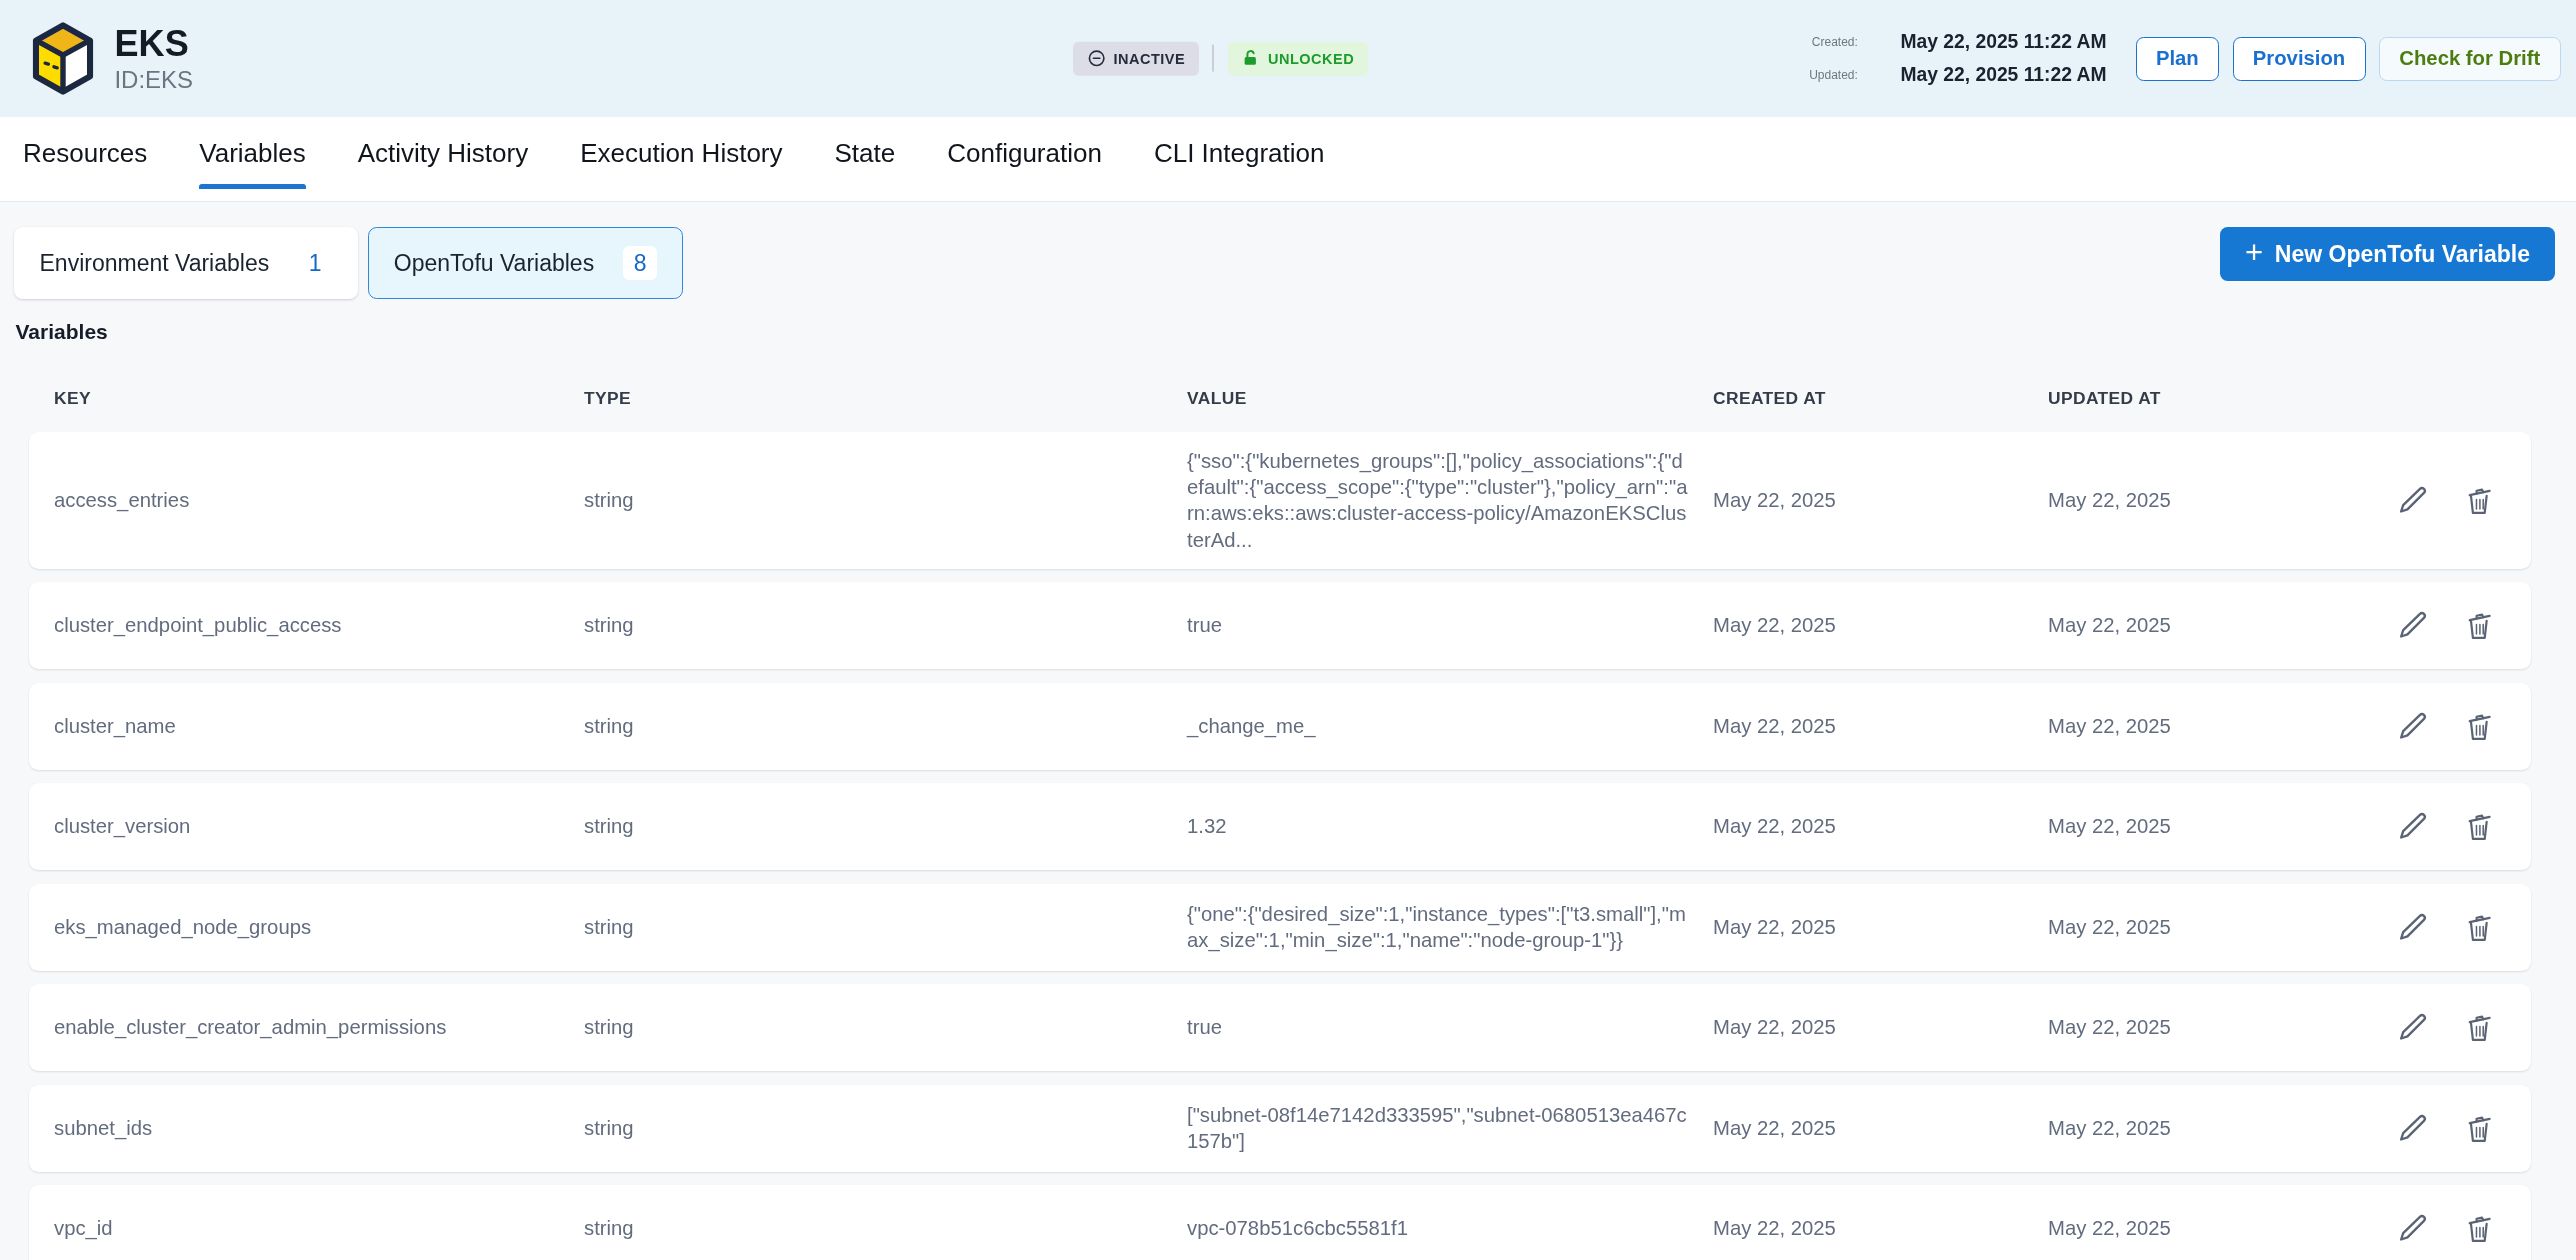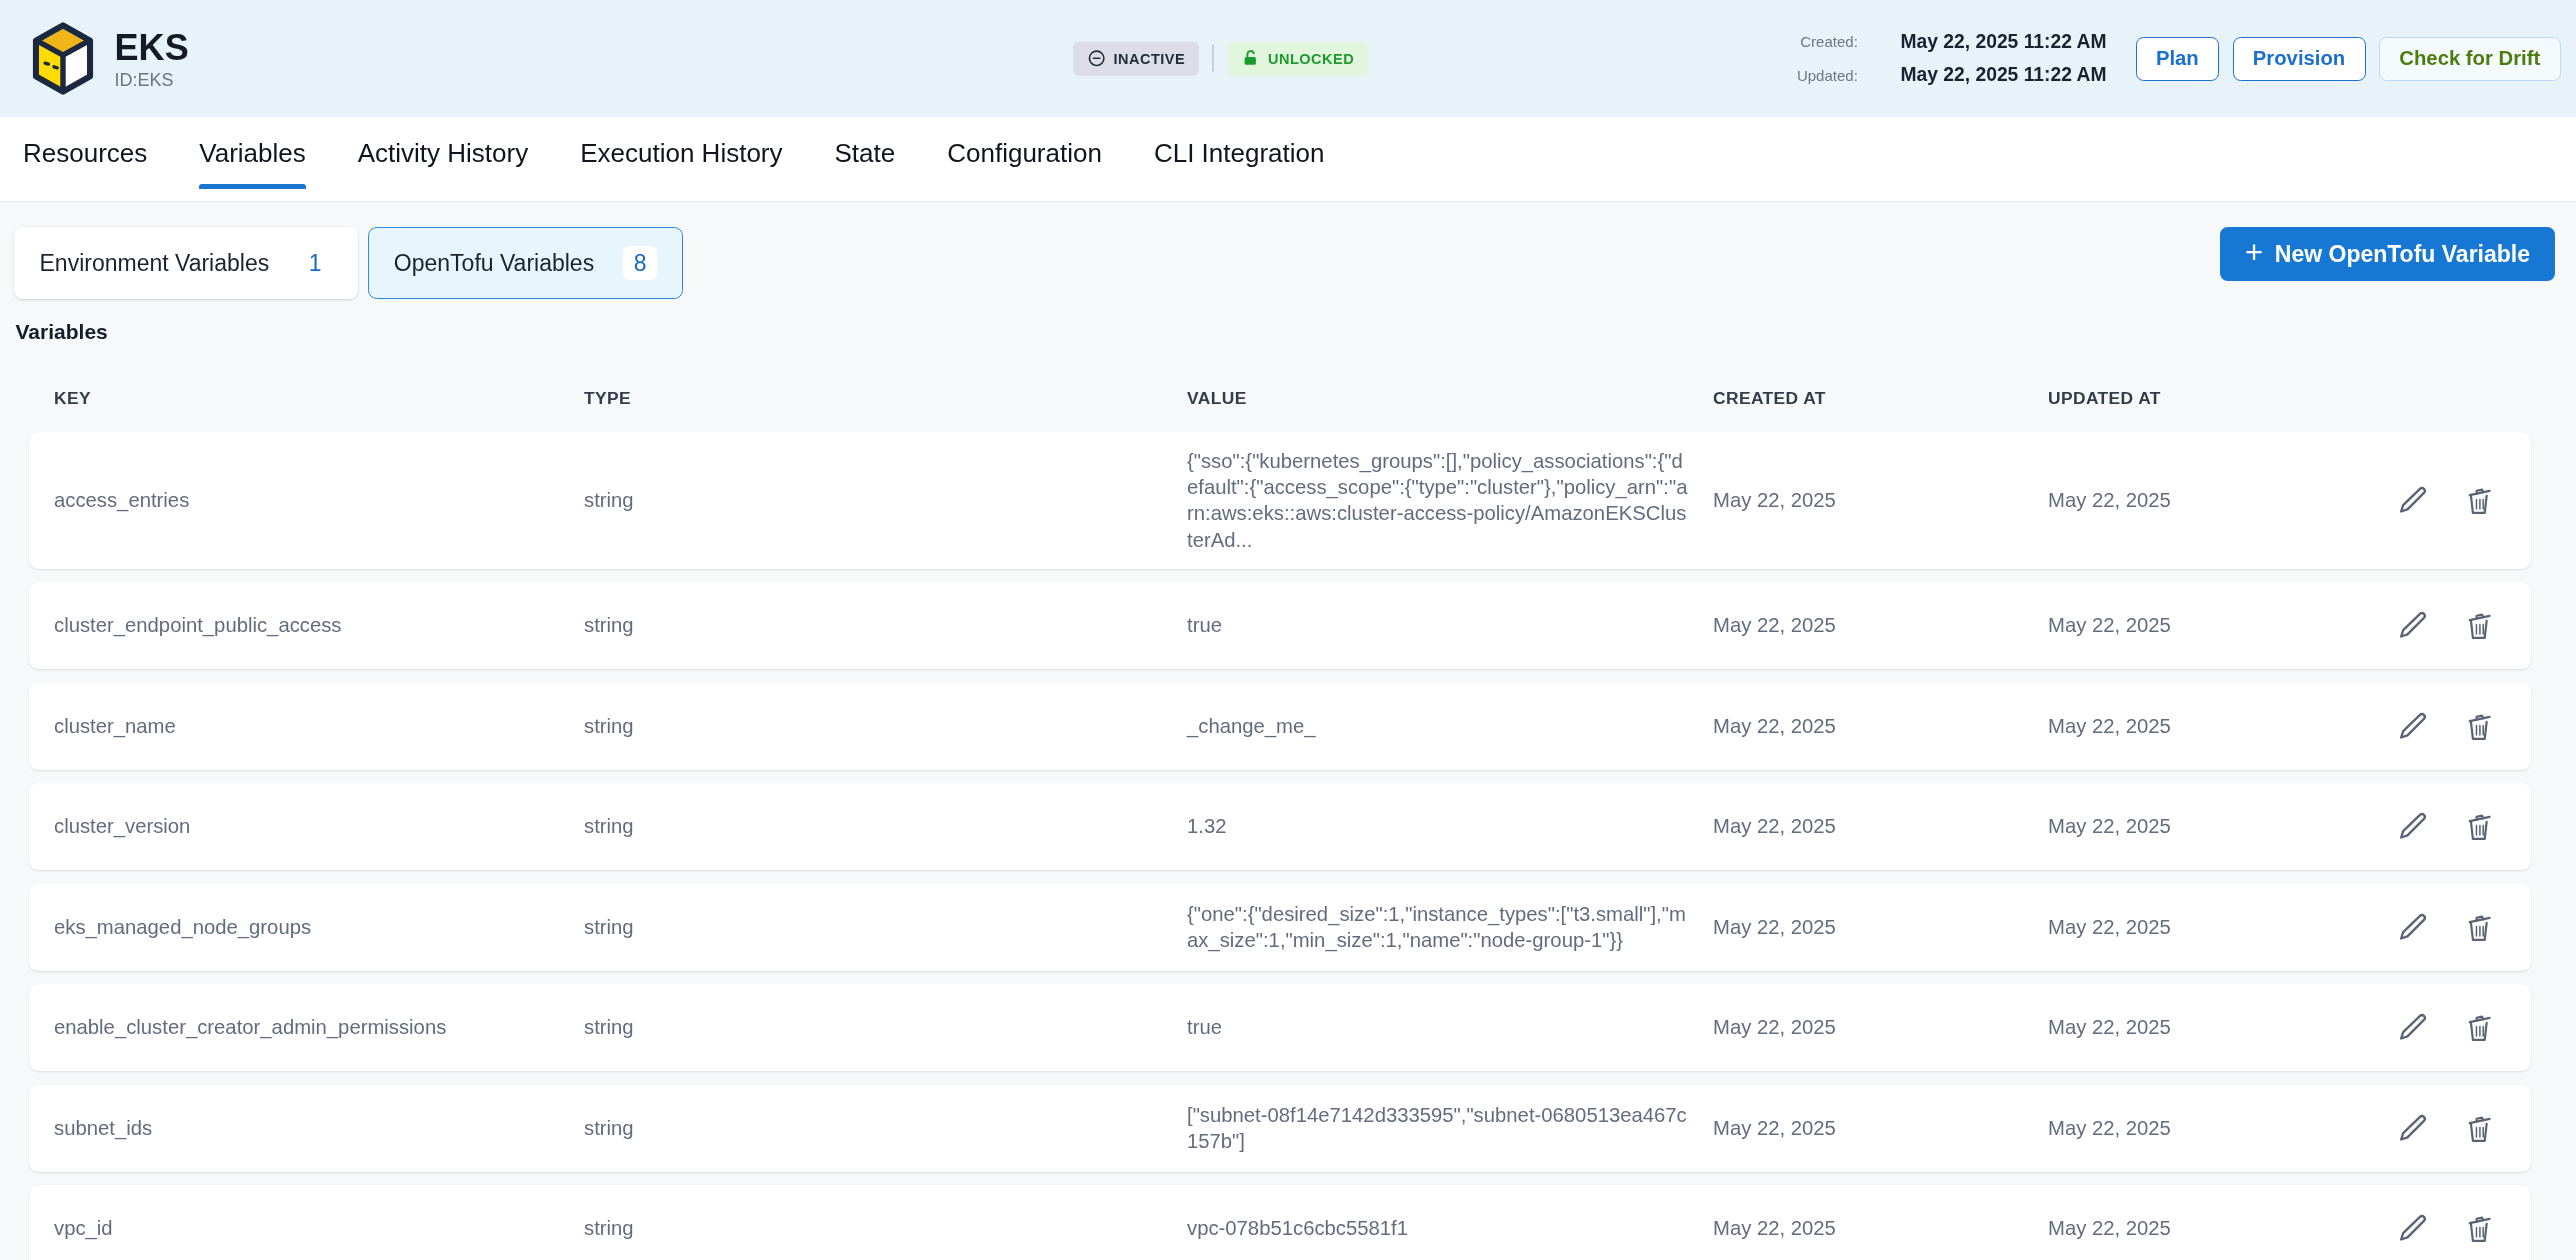--- a/index.html
+++ b/index.html
@@ -15,39 +15,39 @@
     position:relative;
     height:117px;
     background:#e8f3f9;
     display:flex;
     align-items:center;
     padding:0 15.5px 0 29px;
   }
   .brand { display:flex; align-items:center; gap:17.4px; }
   .brand svg { display:block; }
   .app-title { font-size:36px; font-weight:800; color:#141a26; letter-spacing:0.2px; }
-  .app-subtitle { font-size:18px; color:#6b7480; margin-top:1px; }
+  .app-subtitle { font-size:24px; color:#6b7480; margin-top:1px; }
 
   .badges {
     position:absolute; left:1073px; top:50%; transform:translateY(-50%);
     display:flex; align-items:center;
   }
   .badge {
     display:inline-flex; align-items:center; gap:7.7px;
     font-size:14.5px; font-weight:700; letter-spacing:0.5px;
     padding:7.7px 13.5px; border-radius:5.8px; text-transform:uppercase;
   }
   .badge-inactive { background:#dcdde6; color:#252c3a; }
   .badge-unlocked { background:#e2f5dd; color:#1d9b2c; }
   .badge svg { display:block; }
   .badge-divider { width:1.9px; height:27px; background:#c9ced8; margin:0 13.5px; }
 
   .header-right { margin-left:auto; display:flex; align-items:center; gap:29px; }
   .meta { display:grid; grid-template-columns:auto auto; column-gap:11.6px; row-gap:11.6px; align-items:center; }
-  .meta-label { font-size:15px; color:#6e7683; text-align:right; }
+  .meta-label { font-size:12px; color:#6e7683; text-align:right; }
   .meta-value { font-size:19.3px; font-weight:600; color:#1a2230;margin-left:31px; }
   .hdr-actions { display:flex; gap:13.5px; }
   .btn {
     height:44px; padding:0 19.3px; border-radius:7.7px;
     background:#ffffff; border:1.9px solid #1a73cf;
     color:#1a6fd0; font-family:inherit; font-size:20.3px; font-weight:700;
     cursor:pointer; white-space:nowrap;
   }
   .btn-disabled {
     border-color:#bcd7f2; color:#4d7c0f; background:rgba(255,255,255,.55); cursor:default;

